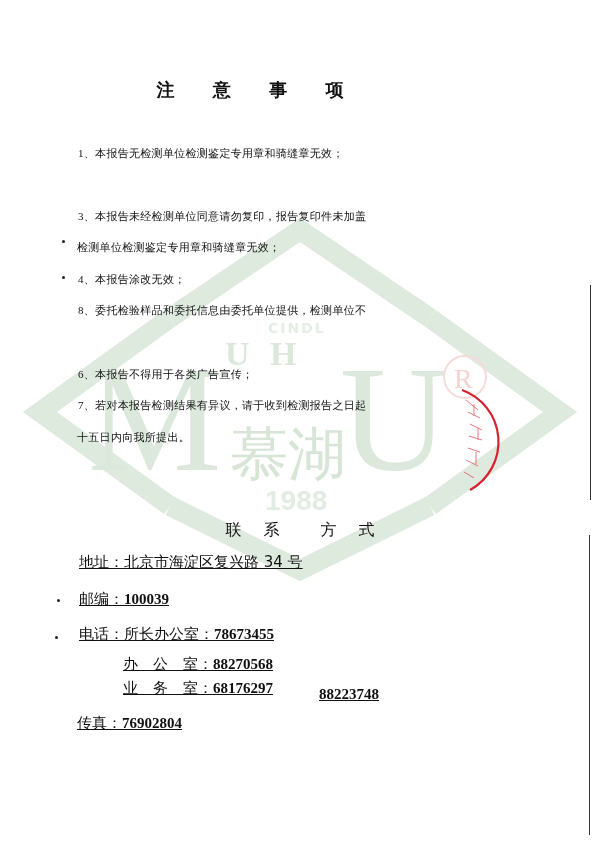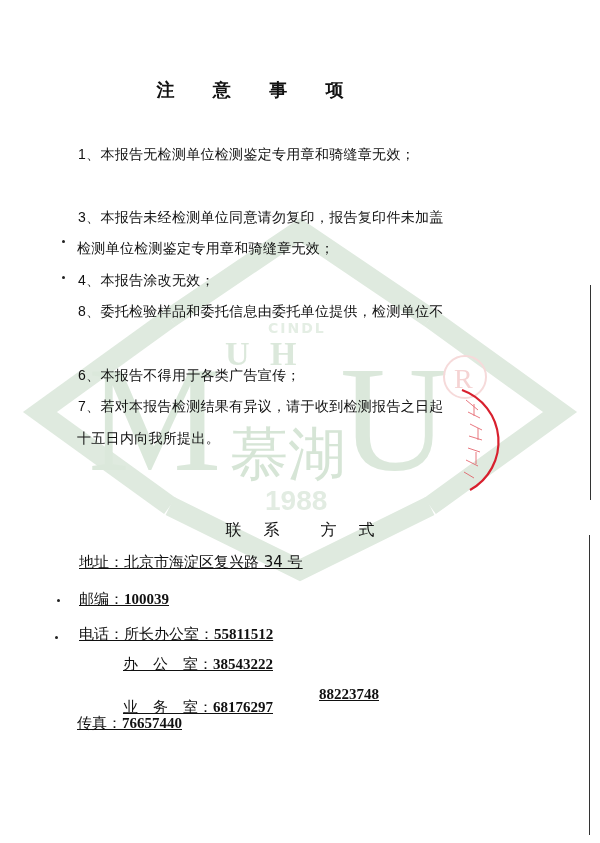--- a/index.html
+++ b/index.html
@@ -13,22 +13,22 @@
 
   
   .watermark { position: absolute; left: 0; top: 0; width: 600px; height: 843px; pointer-events: none; }
 
   .title {
     position: absolute; left: 0; width: 516px; top: 78px;
     text-align: center; font-size: 18px; font-weight: bold; letter-spacing: 16px;
     font-family: "DejaVu Sans", "Liberation Sans", sans-serif;
   }
   .notice-line {
-    position: absolute; left: 78px; font-size: 14px; white-space: nowrap;
-    font-family: Liberation Sans, sans-serif;
+    position: absolute; left: 78px; font-size: 11px; white-space: nowrap;
+    font-family: Liberation Serif, serif;
     letter-spacing: 0.3px;
   }
   .notice-line.cont { left: 77px; }
   .section-title {
     position: absolute; top: 520px; left: 0; width: 600px; text-align: center;
     font-size: 16px; font-family: "DejaVu Sans", "Liberation Sans", sans-serif;
   }
   .section-title span { display: inline-block; margin: 0 11px; }
   .section-title span.gap { margin-left: 30px; }
   .contact { position: absolute; font-size: 15px; white-space: nowrap; font-weight: bold; text-decoration: underline; }
@@ -103,29 +103,29 @@
 
   <div class="contact" style="left:79px;top:553px">
     <span class="lbl">地址：</span><span class="lbl">北京市海淀区复兴路 34 号</span>
   </div>
 
   <div class="contact" style="left:79px;top:590px">
     <span class="lbl">邮编：</span><span class="val">100039</span>
   </div>
 
   <div class="contact" style="left:79px;top:625px">
-    <span class="lbl">电话：</span><span class="lbl">所长办公室：</span><span class="val">55811512</span>
+    <span class="lbl">电话：</span><span class="lbl">所长办公室：</span><span class="val">78673455</span>
   </div>
   <div class="contact" style="left:123px;top:655px">
-    <span class="lbl">办　公　室：</span><span class="val">38543222</span>
+    <span class="lbl">办　公　室：</span><span class="val">88270568</span>
   </div>
-  <div class="contact" style="left:123px;top:698px">
+  <div class="contact" style="left:123px;top:679px">
     <span class="lbl">业　务　室：</span><span class="val">68176297</span>
   </div>
   <div class="contact" style="left:319px;top:685px">
     <span class="val">88223748</span>
   </div>
 
   <div class="contact" style="left:77px;top:714px">
-    <span class="lbl">传真：</span><span class="val">76657440</span>
+    <span class="lbl">传真：</span><span class="val">76902804</span>
   </div>
 
 </div>
 
 </body></html>

